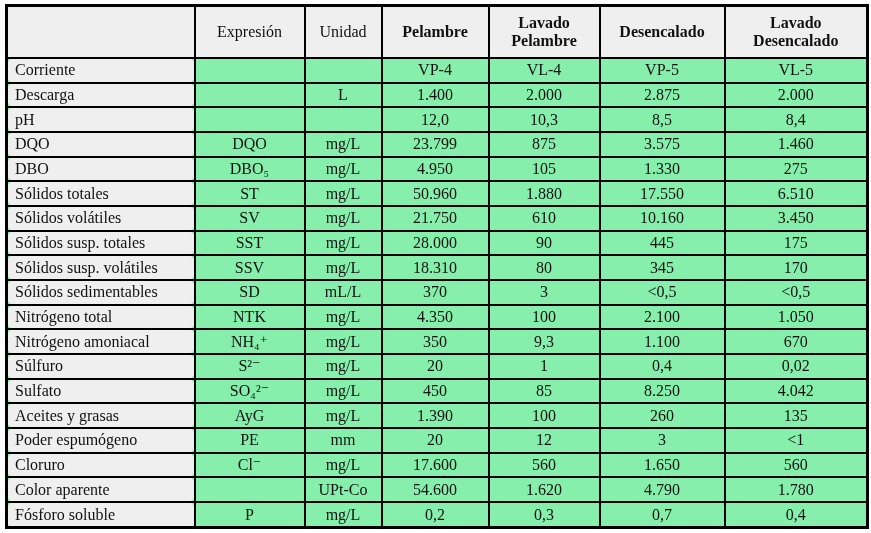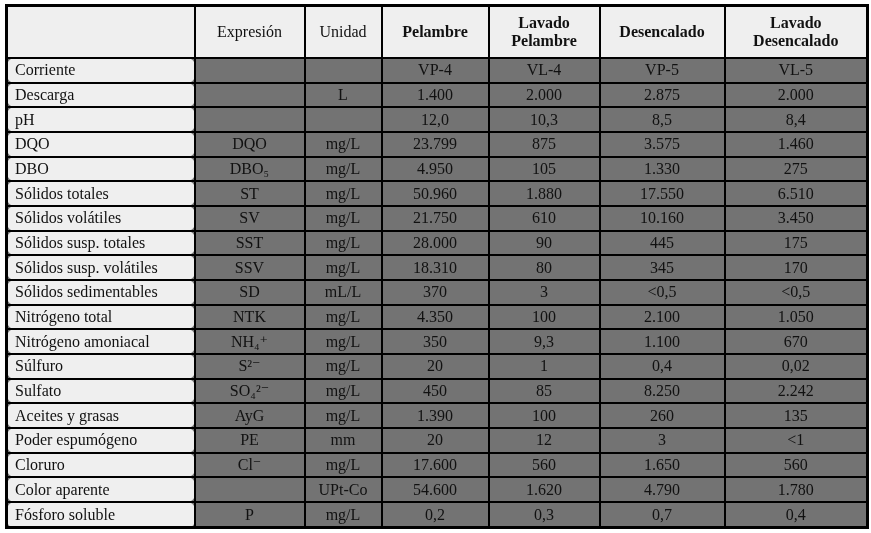--- a/index.html
+++ b/index.html
@@ -17,21 +17,21 @@
     box-sizing: border-box;
     padding: 4px 5px 4px 5px;
     background: #ffffff;
   }
   table.data-table {
     border-collapse: collapse;
     table-layout: fixed;
     width: 861px;
     height: 525px;
     border: 3px solid #000000;
-    background: #737373;
+    background: #86efac;
   }
   th, td {
     border: 2px solid #000000;
     font-size: 16px;
     line-height: 1.12;
     padding: 0 4px;
     overflow: hidden;
     vertical-align: middle;
     font-weight: normal;
   }
@@ -226,21 +226,21 @@
     <td class="val">0,02</td>
   </tr>
 
   <tr>
     <td class="param">Sulfato</td>
     <td class="expr">SO₄²⁻</td>
     <td class="unit">mg/L</td>
     <td class="val">450</td>
     <td class="val">85</td>
     <td class="val">8.250</td>
-    <td class="val">2.242</td>
+    <td class="val">4.042</td>
   </tr>
 
   <tr>
     <td class="param">Aceites y grasas</td>
     <td class="expr">AyG</td>
     <td class="unit">mg/L</td>
     <td class="val">1.390</td>
     <td class="val">100</td>
     <td class="val">260</td>
     <td class="val">135</td>

